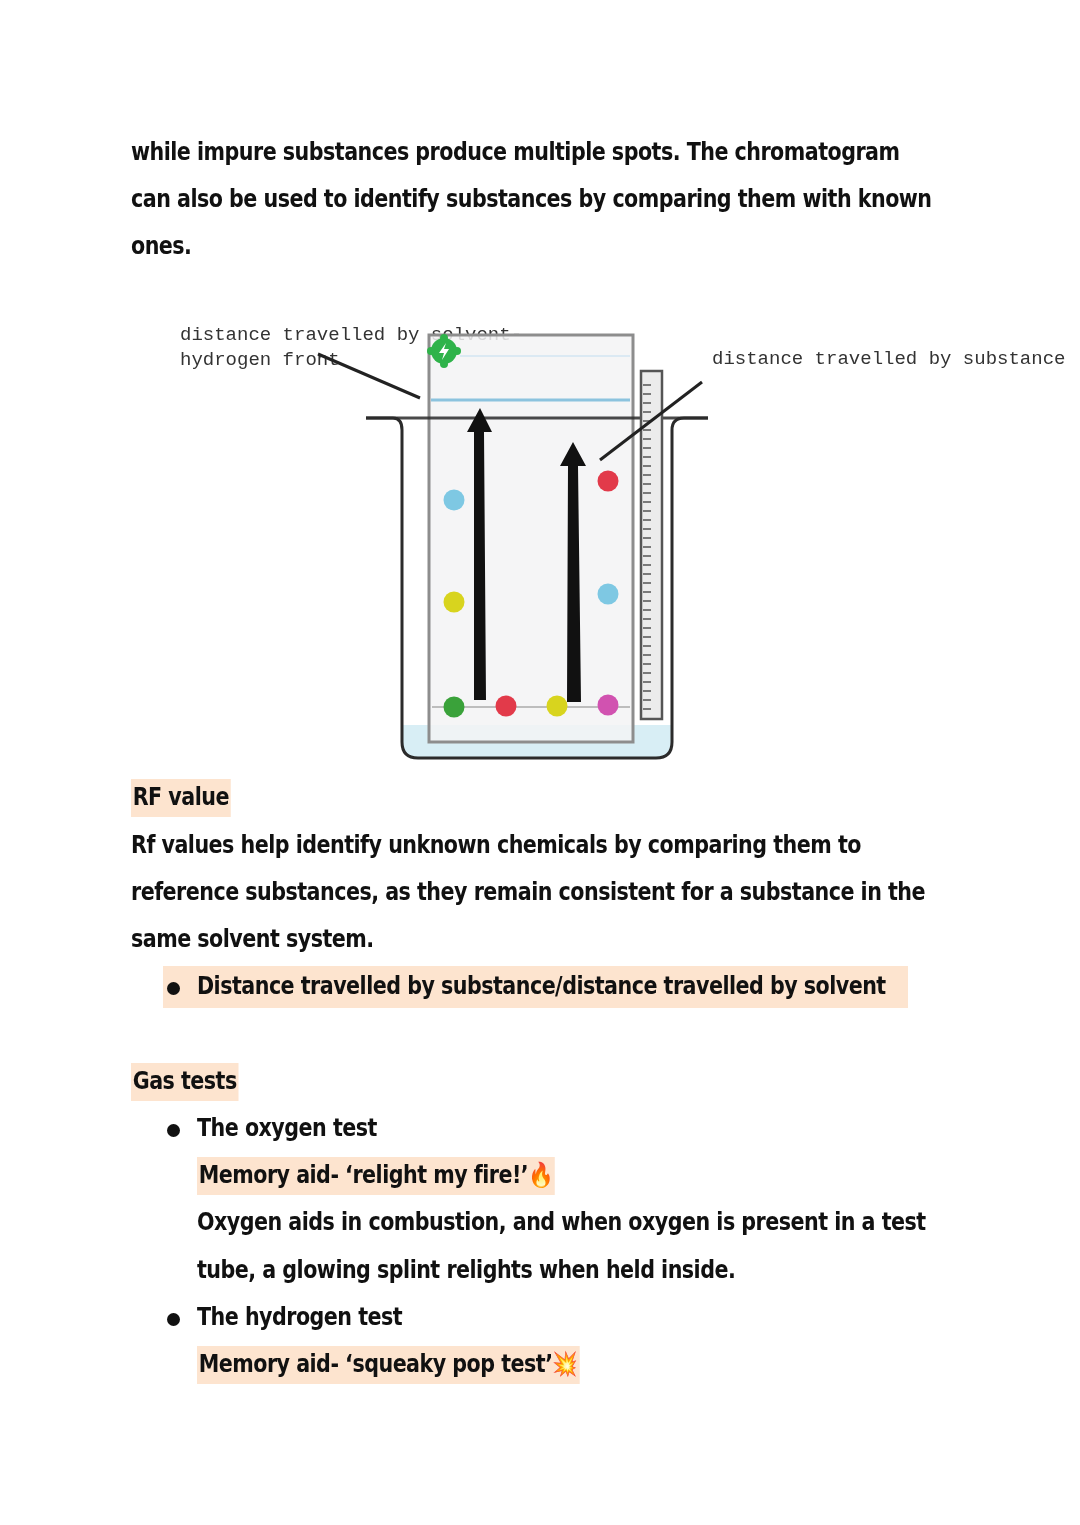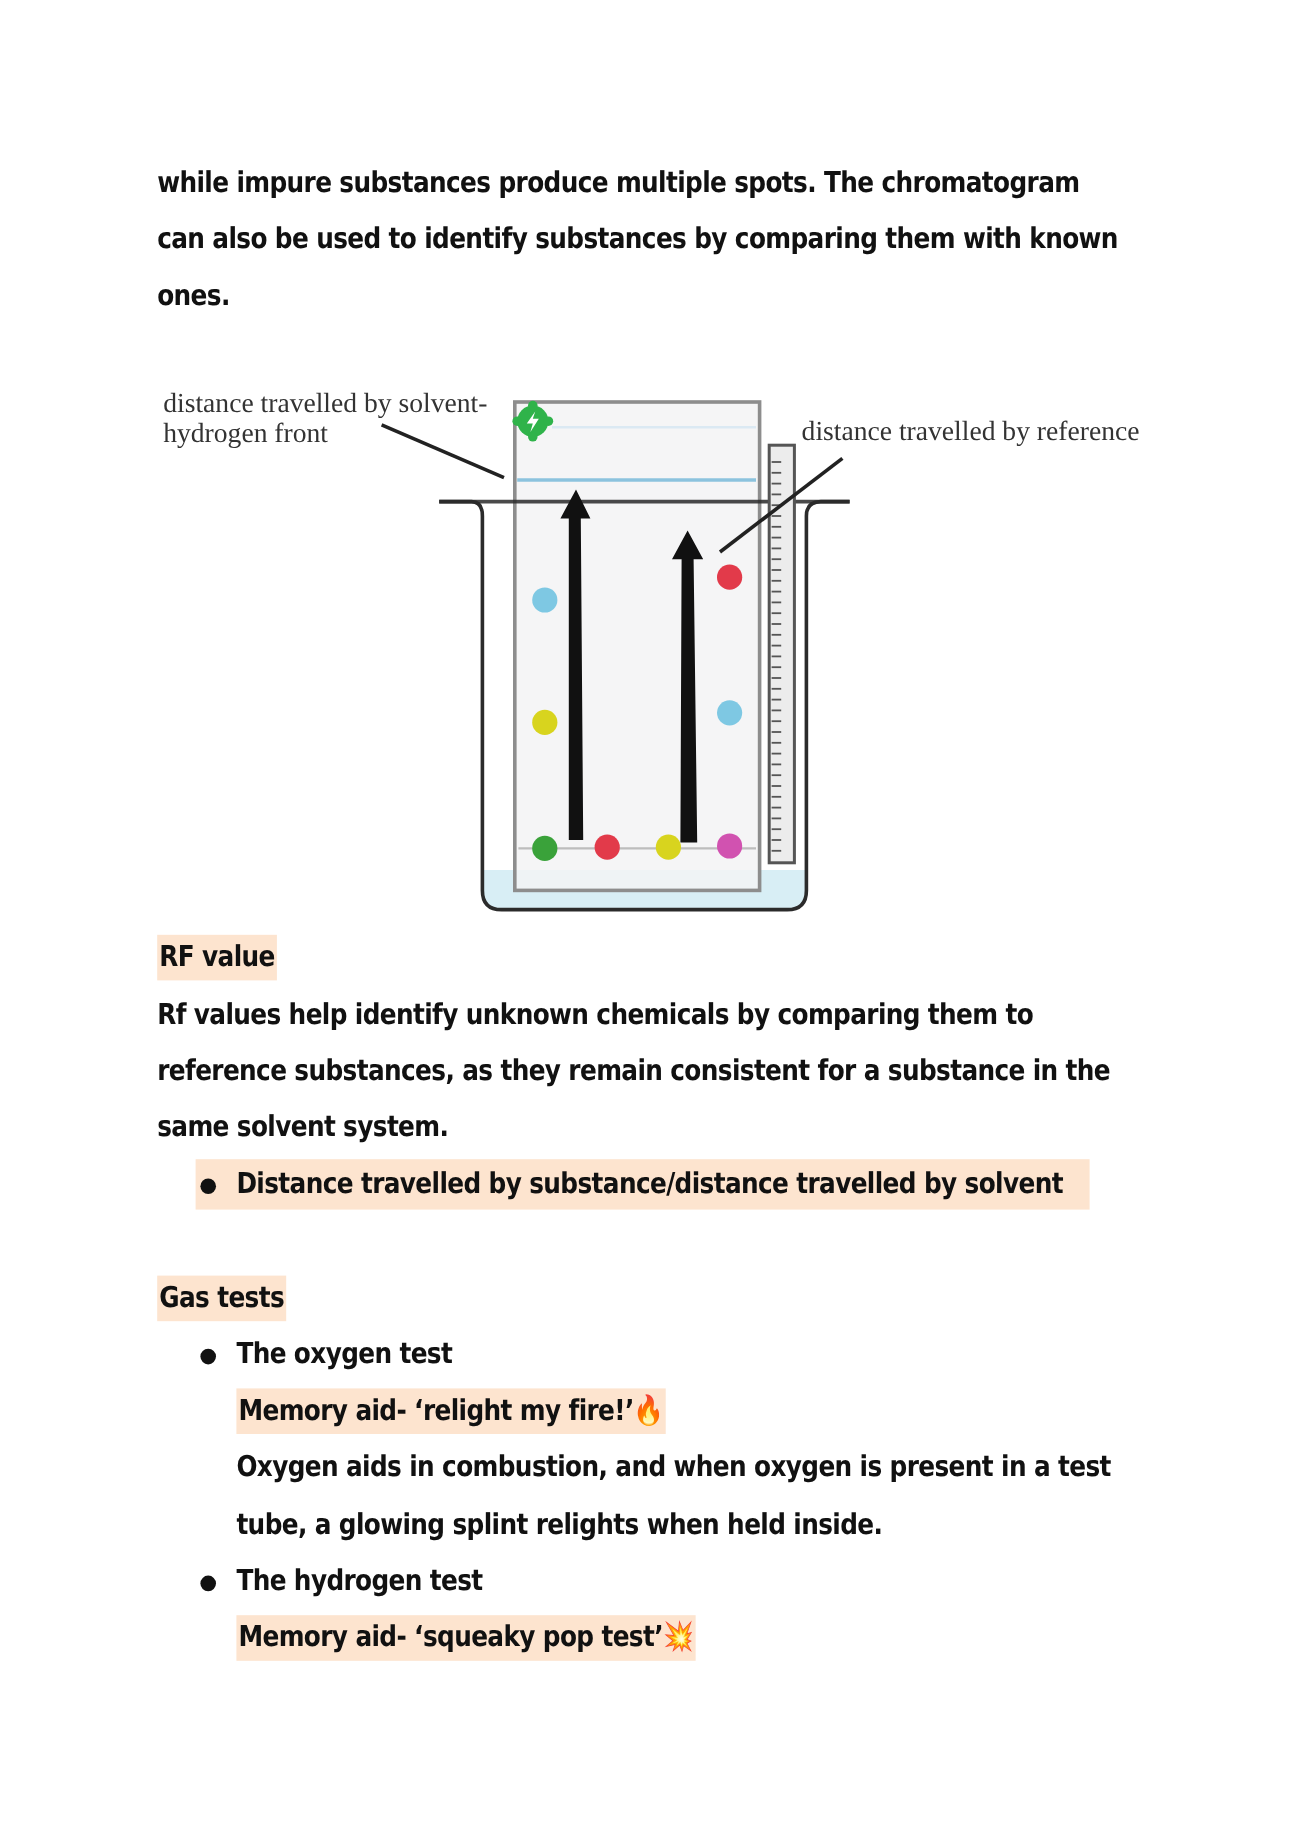--- a/index.html
+++ b/index.html
@@ -4,39 +4,39 @@
 <style>
   html, body { margin: 0; padding: 0; background: #ffffff; }
   body { width: 1080px; height: 1525px; position: relative; overflow: hidden;
          font-family: "DejaVu Sans", sans-serif; color: #111; }
   .hand { font-family: "DejaVu Sans", sans-serif; font-weight: bold; font-size: 24px;
           letter-spacing: -0.6px; color: #111; transform: scaleX(0.86); transform-origin: left center;
           white-space: nowrap; }
   .line { position: absolute; left: 131px; }
   .hl { background: #fde4cf; padding: 4px 2px 6px 2px; }
   .bullet { position: absolute; width: 13px; height: 13px; border-radius: 50%; background: #111; }
-  .diag-label { position: absolute; font-family: Liberation Serif, serif; font-size: 23px; color: #333;
-                line-height: 25px; }
+  .diag-label { position: absolute; font-family: Liberation Mono, monospace; font-size: 19px; color: #333;
+                line-height: 25px; margin-left: 44px; }
   svg { position: absolute; left: 0; top: 0; }
 </style>
 </head>
 <body>
 
 <div>
   <div class="line hand" style="top:138px;">while impure substances produce multiple spots. The chromatogram</div>
   <div class="line hand" style="top:185px;">can also be used to identify substances by comparing them with known</div>
   <div class="line hand" style="top:232px;">ones.</div>
 </div>
 
 <div>
   <div class="diag-label" style="left:136px; top:323px;">
     <div>distance travelled by solvent-</div>
     <div>hydrogen front</div>
   </div>
-  <div class="diag-label" style="left:668px; top:347px;">distance travelled by reference</div>
+  <div class="diag-label" style="left:668px; top:347px;">distance travelled by substance</div>
 
   <svg width="1080" height="800" viewBox="0 0 1080 800">
 
     <path d="M402,725 L672,725 L672,742 Q672,758 656,758 L418,758 Q402,758 402,742 Z" fill="#d8eef5"></path>
 
     <path d="M366,418 L393,418 Q402,418 402,430 L402,742 Q402,758 418,758 L656,758 Q672,758 672,742 L672,430 Q672,418 684,418 L708,418" fill="none" stroke="#2b2b2b" stroke-width="3"></path>
 
     <rect x="429" y="335" width="204" height="407" fill="#f3f3f4" fill-opacity="0.85" stroke="#8d8d8d" stroke-width="3"></rect>
 
     <line x1="460" y1="356" x2="630" y2="356" stroke="#dbe9f3" stroke-width="2"></line>

